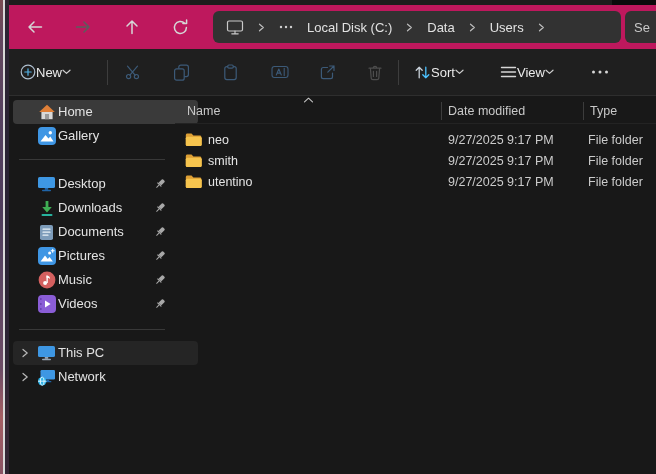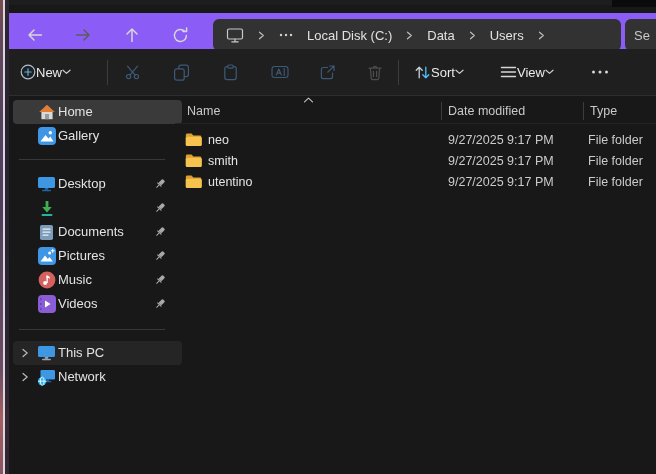--- a/index.html
+++ b/index.html
@@ -11,21 +11,21 @@
   
   #wallpaper{left:0;top:0;width:9px;height:474px;
     background:linear-gradient(180deg,#7a4b52 0%,#64475f 8%,#554060 25%,#4e3c5c 45%,#5e4663 62%,#6d4b66 78%,#a55e63 88%,#8a5364 100%);}
   #winborder{left:3px;top:0;width:2px;height:474px;background:#d9d9d9;}
   #edgeshadow{left:5px;top:0;width:4px;height:474px;background:#221d2b;opacity:.85;}
 
   #topstrip{left:9px;top:0;width:647px;height:5px;background:#1d1d1d;}
   #topcorner{left:612px;top:0;width:44px;height:7px;background:#0b0b0b;}
 
   
-  #navbar{left:9px;top:13px;width:647px;height:44px;background:#8b5cf6;}
+  #navbar{left:9px;top:5px;width:647px;height:44px;background:#be185d;}
   .nav-btn{position:absolute;top:7px;width:30px;height:30px;display:flex;
            align-items:center;justify-content:center;color:#d6d6d6;border-radius:4px;}
   .nav-btn.disabled{color:#5c5c5c;}
   .pill{position:absolute;top:6px;height:32px;background:#323232;border-radius:6px;
         display:flex;align-items:center;color:#e0e0e0;font-size:13px;}
   #addrbar{left:204px;width:395px;padding-left:13px;gap:14px;overflow:hidden;}
   #searchbox{left:616px;width:45px;padding-left:9px;color:#c9c9c9;}
   .crumb{white-space:nowrap;color:#e2e2e2;}
   .bc-ic{display:flex;align-items:center;}
 
@@ -33,21 +33,21 @@
   #toolbar{left:9px;top:49px;width:647px;height:47px;background:#1f1f1f;
            border-bottom:1px solid #2e2e2e;box-sizing:border-box;}
   .tbtn{position:absolute;top:0;height:46px;display:flex;align-items:center;
         color:#ebebeb;font-size:13px;}
   .ibtn{position:absolute;top:0;width:36px;height:46px;display:flex;
         align-items:center;justify-content:center;}
   .tdiv{position:absolute;top:11px;width:1px;height:25px;background:#3d3d3d;}
 
   
   #sidebar{left:9px;top:97px;width:166px;height:377px;}
-  .srow{position:absolute;left:4px;width:169px;height:24px;border-radius:4px;text-decoration:underline;}
+  .srow{position:absolute;left:4px;width:185px;height:24px;border-radius:4px;text-decoration:underline;}
   .srow.sel{background:#3a3a3a;}
   .srow.subtle{background:#252525;}
   .srow .chev{position:absolute;left:8px;top:7px;}
   .srow .sicon{position:absolute;left:24px;top:3px;width:19px;height:18px;
                display:flex;align-items:center;justify-content:center;}
   .srow .slabel{position:absolute;left:45px;top:0;line-height:24px;
                 font-size:13px;color:#e3e3e3;white-space:nowrap;}
   .srow .pin{position:absolute;left:141px;top:6px;}
   .sdiv{position:absolute;left:10px;width:146px;height:1px;background:#383838;}
 
@@ -311,20 +311,21 @@
       </span>
     </div>
 
     <div class="srow" style="top:99px">
       <span class="sicon">
         <svg width="18" height="17" viewBox="0 0 18 17">
             <path d="M7.6 1h2.8v6h3.4L9 12.6 4.2 7h3.4z" fill="#3fae54"></path>
             <rect x="3.5" y="14" width="11" height="2" rx="1" fill="#27b39e"></rect>
           </svg>
       </span>
+      <span class="slabel">Downloads</span>
       <span class="pin">
         <svg width="12" height="12" viewBox="0 0 12 12">
             <g transform="rotate(45 6 6)" fill="#a8a8a8">
               <rect x="4.1" y="0.6" width="3.8" height="5.6" rx="1"></rect>
               <rect x="3.2" y="6.2" width="5.6" height="1.2" rx=".6"></rect>
               <rect x="5.5" y="7.4" width="1" height="3.8" rx=".5"></rect>
             </g>
           </svg>
       </span>
     </div>

